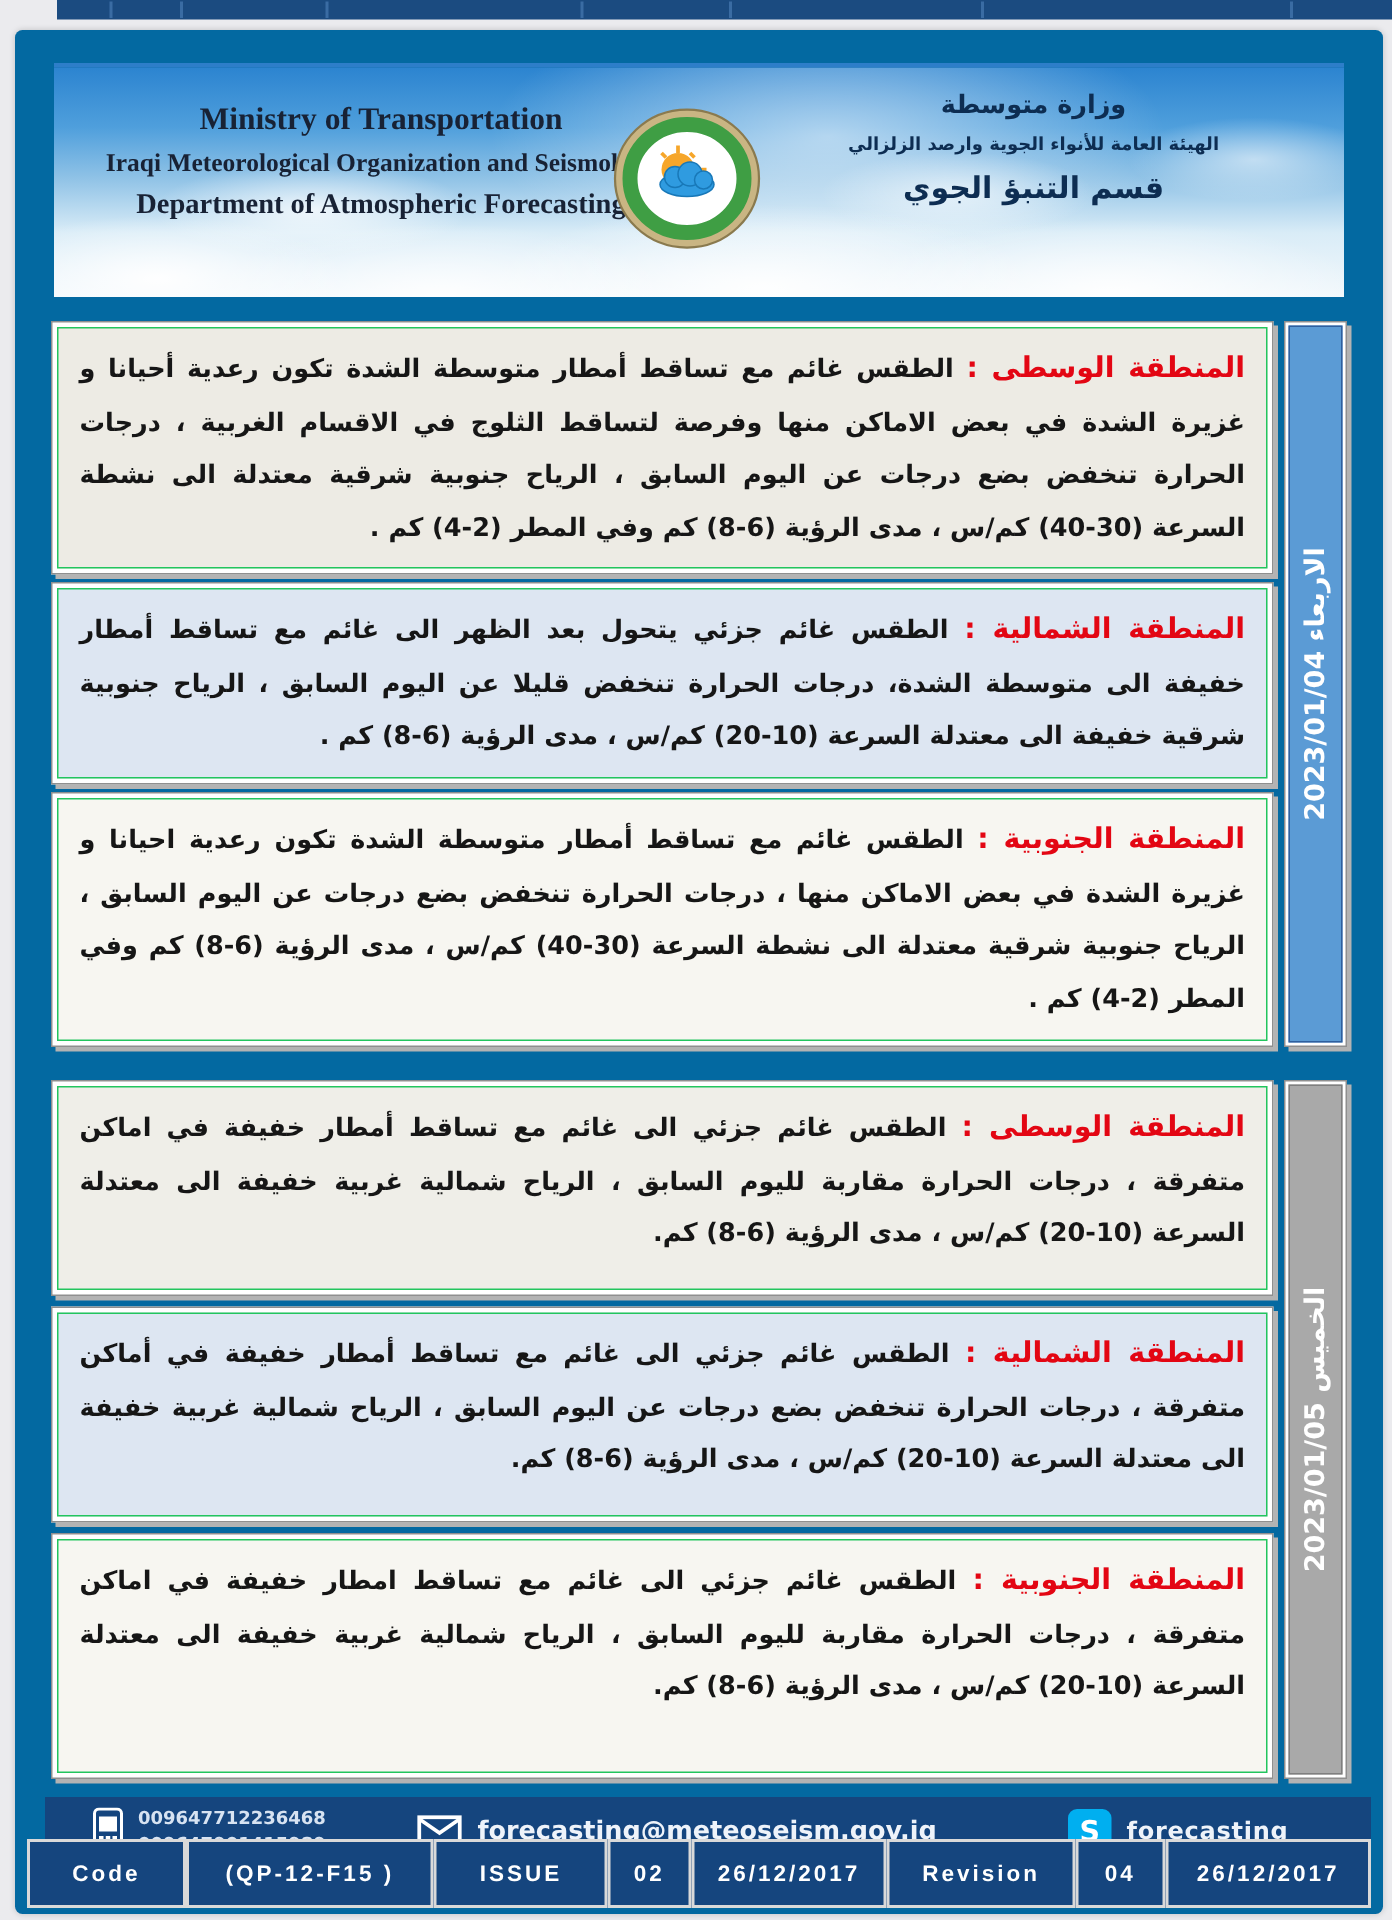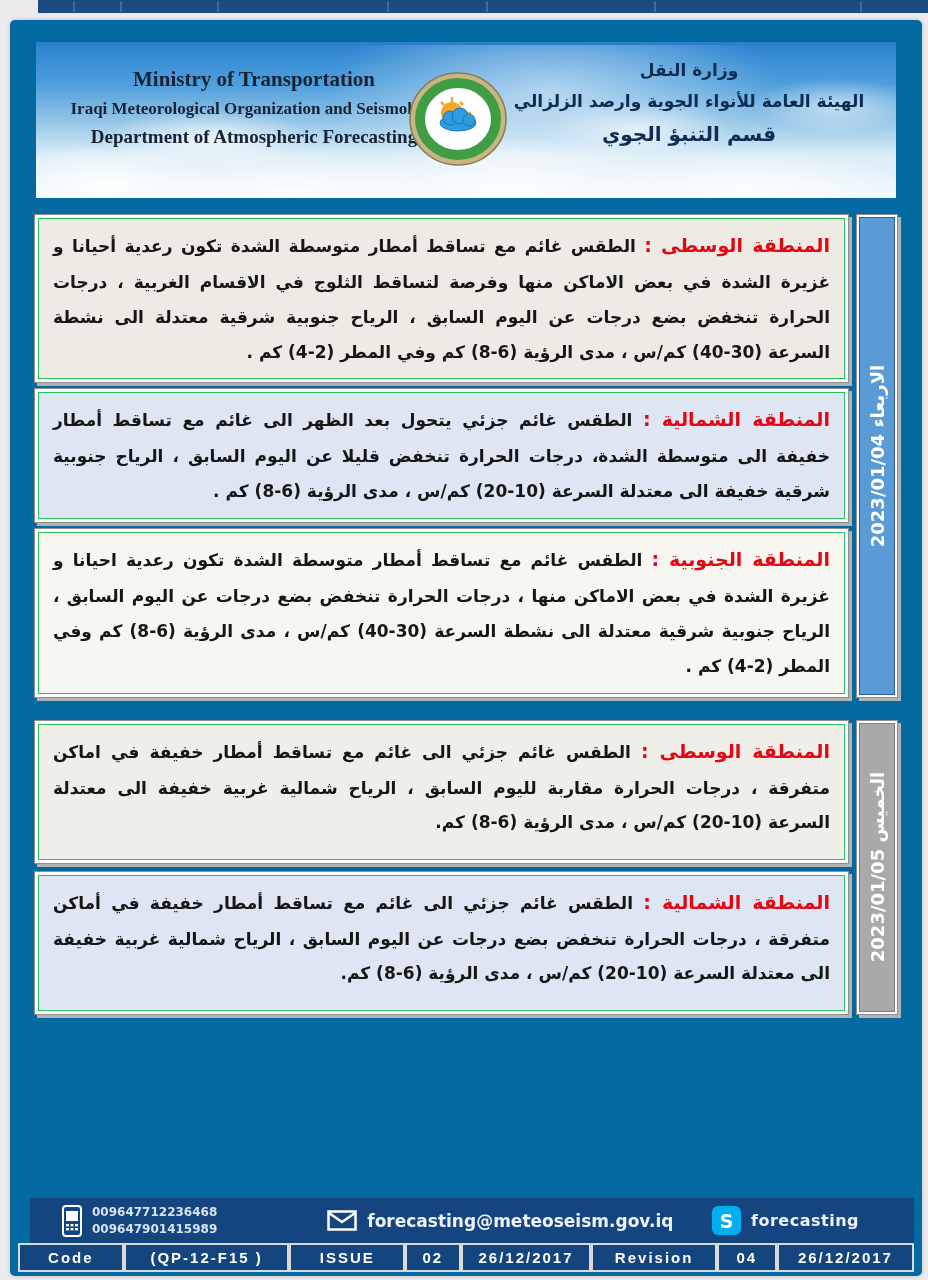--- a/index.html
+++ b/index.html
@@ -31,21 +31,21 @@
         radial-gradient(ellipse 300px 120px at 60% 30%, rgba(255,255,255,.55) 0%, rgba(255,255,255,0) 75%);
   }
   .en-block { position:absolute; left:18px; top:18px; width:400px; text-align:center;
               font-family:"Liberation Serif", serif; font-weight:bold; color:#182235; line-height:1.55; }
   .en-block .l1 { font-size:21px; }
   .en-block .l2 { font-size:17px; }
   .en-block .l3 { font-size:19px; }
   .ar-block { position:absolute; right:22px; top:10px; width:370px; text-align:center;
               direction:rtl; font-weight:bold; color:#0d2d52; line-height:1.8; }
   .ar-block .l1 { font-size:17px; }
-  .ar-block .l2 { font-size:17px; }
+  .ar-block .l2 { font-size:12px; }
   .ar-block .l3 { font-size:20px; }
   .logo { position:absolute; left:50%; transform:translateX(-58%); top:26px; }
 
   
   .group { display:flex; align-items:stretch; gap:7px; margin:16px 24px 0 24px; }
   .group.thu { margin-top:22px; }
   .boxes { flex:1; display:flex; flex-direction:column; gap:5px; }
   .group.thu .boxes { gap:7px; }
 
   .frame { background:#fff; border:1px solid #8f8f8f; padding:3px;
@@ -61,29 +61,29 @@
   .day-bar-fill span { position:absolute; top:50%; left:50%;
                        transform:translate(-50%,-50%) rotate(-90deg);
                        white-space:nowrap; direction:rtl;
                        color:#fff; font-weight:bold; font-size:18px; letter-spacing:.5px; }
 
   
   .contact-bar { position:absolute; left:20px; right:8px; bottom:33px; height:45px;
                  background:#15457e; display:flex; align-items:center; }
   .phones { display:flex; align-items:center; gap:8px; margin-left:30px; }
   .phones .nums { color:#d7e3f2; font-size:12px; font-weight:bold; line-height:1.35; }
-  .email-wrap { display:flex; align-items:center; gap:10px; margin-left:110px; }
+  .email-wrap { display:flex; align-items:center; gap:10px; margin-left:61px; }
   .email-wrap .email { color:#eef3fa; font-size:17px; font-weight:bold; }
   .skype-wrap { display:flex; align-items:center; gap:10px; margin-left:auto; margin-right:55px; }
   .skype-icon { width:29px; height:29px; background:#00aff0; border-radius:6px; color:#fff;
                 font-weight:bold; font-size:19px; display:flex; align-items:center;
                 justify-content:center; font-family:"DejaVu Sans", sans-serif; }
   .skype-wrap .skype-name { color:#eef3fa; font-size:16px; font-weight:bold; letter-spacing:.5px; }
 
-  .code-row { position:absolute; left:8px; right:8px; bottom:4px; height:29px; display:flex;
+  .code-row { position:absolute; left:8px; right:8px; bottom:4px; height:46px; display:flex;
               background:#15457e; }
   .code-row .cell { border:2px solid #d9d9d9; background:#15457e; color:#fff;
                     display:flex; align-items:center; justify-content:center;
                     font-family:"Liberation Sans", sans-serif; font-weight:bold;
                     font-size:15px; letter-spacing:2px; white-space:nowrap; }
   .code-row .c0{flex:0 0 11.8%;} .code-row .c1{flex:0 0 18.5%;} .code-row .c2{flex:0 0 12.9%;}
   .code-row .c3{flex:0 0 6.2%;}  .code-row .c4{flex:0 0 14.6%;} .code-row .c5{flex:0 0 14.0%;}
   .code-row .c6{flex:0 0 6.7%;}  .code-row .c7{flex:1;}
 </style>
 </head>
@@ -121,21 +121,21 @@
         </g>
         <g fill="#2f9be0" stroke="#1878b8" stroke-width="1">
           <ellipse cx="50" cy="52" rx="18" ry="8"></ellipse>
           <circle cx="42" cy="47" r="7"></circle>
             <circle cx="52" cy="45" r="8"></circle>
             <circle cx="61" cy="49" r="6"></circle>
         </g>
       </svg>
     </div>
     <div class="ar-block">
-      <div class="l1">وزارة النقل</div>
+      <div class="l1">وزارة متوسطة</div>
       <div class="l2">الهيئة العامة للأنواء الجوية وارصد الزلزالي</div>
       <div class="l3">قسم التنبؤ الجوي</div>
     </div>
   </div>
 
   <div class="group wed">
     <div class="boxes">
       <div class="frame">
         <div class="wbox-inner" style="background:#edebe4;min-height:120px;">
           <p><span class="region-title">المنطقة الوسطى :</span>
@@ -167,20 +167,26 @@
       <div class="frame">
         <div class="wbox-inner" style="background:#efeee8;min-height:136px;">
           <p><span class="region-title">المنطقة الوسطى :</span>
              <span>الطقس غائم جزئي الى غائم مع تساقط أمطار خفيفة في اماكن متفرقة  ، درجات الحرارة مقاربة لليوم السابق ، الرياح شمالية غربية خفيفة الى معتدلة السرعة (10-20) كم/س ، مدى الرؤية (6-8) كم.</span></p>
         </div>
       </div>
       <div class="frame">
         <div class="wbox-inner" style="background:#dde6f2;min-height:136px;">
           <p><span class="region-title">المنطقة الشمالية :</span>
              <span>الطقس غائم جزئي الى غائم مع تساقط أمطار خفيفة في أماكن متفرقة  ، درجات الحرارة تنخفض بضع درجات عن اليوم السابق ، الرياح شمالية غربية خفيفة الى معتدلة السرعة (10-20) كم/س ، مدى الرؤية (6-8) كم.</span></p>
+        </div>
+      </div>
+      <div class="frame">
+        <div class="wbox-inner" style="background:#f7f6f1;min-height:156px;">
+          <p><span class="region-title">المنطقة الجنوبية :</span>
+             <span>الطقس غائم جزئي الى غائم مع تساقط امطار خفيفة في اماكن متفرقة  ، درجات الحرارة مقاربة لليوم السابق ، الرياح شمالية غربية خفيفة الى معتدلة السرعة (10-20) كم/س ، مدى الرؤية (6-8) كم.</span></p>
         </div>
       </div>
     </div>
     <div class="day-bar-frame">
       <div class="day-bar-fill" style="background:#a9a9a9;border:1px solid #7f7f7f;">
         <span>الخميس 2023/01/05</span>
       </div>
     </div>
   </div>
 

